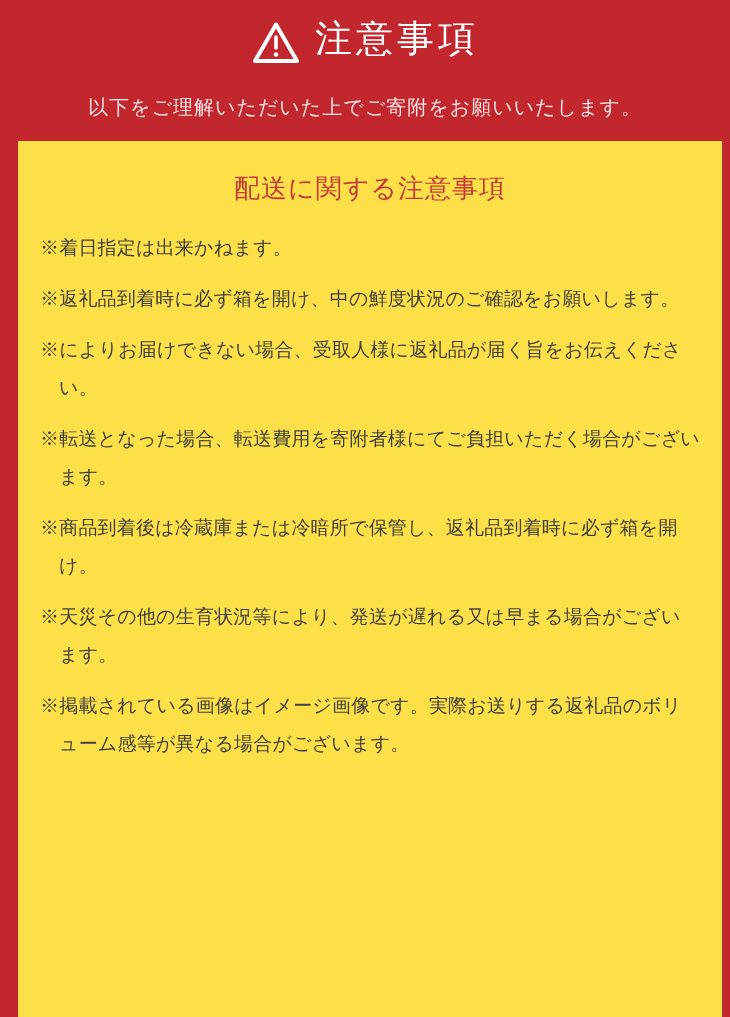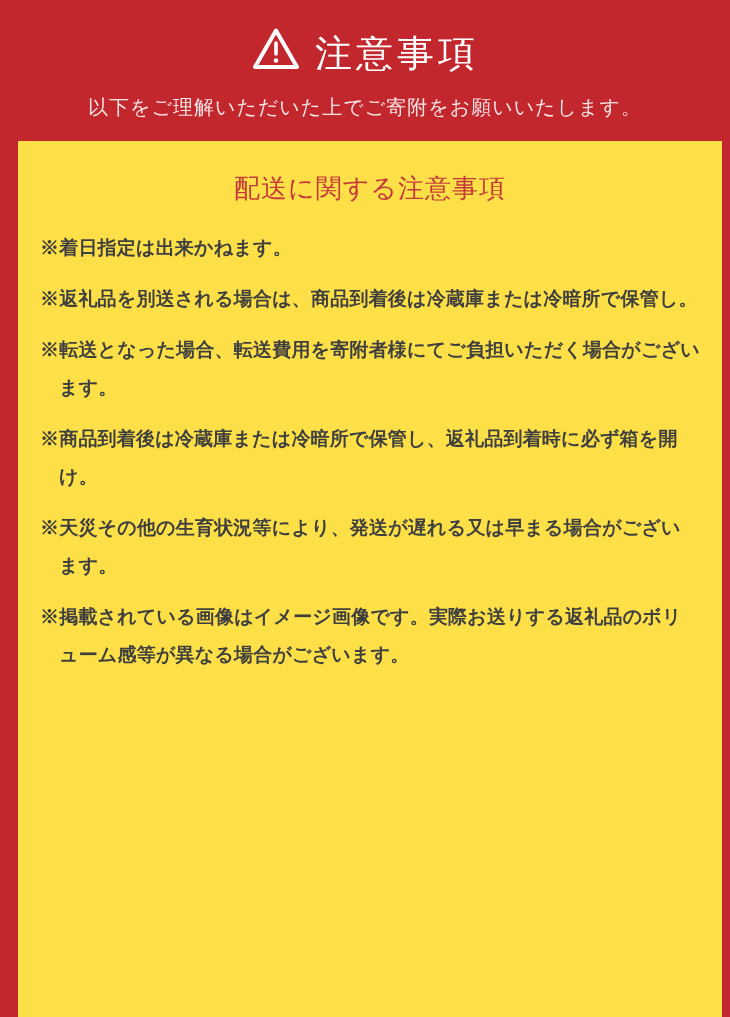--- a/index.html
+++ b/index.html
@@ -12,21 +12,21 @@
     background: #c2272d;
     overflow: hidden;
   }
   .header {
     padding-top: 20px;
     text-align: center;
     color: #ffffff;
   }
   .title-row {
     display: flex;
-    align-items: flex-end;
+    align-items: flex-start;
     justify-content: center;
     gap: 14px;
     height: 52px;
   }
   .warn-icon {
     display: inline-flex;
     width: 50px;
     height: 46px;
   }
   .warn-icon svg { width: 100%; height: 100%; }
@@ -64,21 +64,20 @@
     list-style: none;
   }
   .notice-item {
     color: #3f3f3f;
     font-size: 19px;
     line-height: 38px;
     padding-left: 1em;
     text-indent: -1em;
     margin-bottom: 13px;
     letter-spacing: 0.2px;
-    font-weight: bold;
   }
 </style>
 </head>
 <body>
 
 <div class="header">
   <div class="title-row">
     <span class="warn-icon">
       <svg viewBox="0 0 50 46" fill="none" xmlns="http://www.w3.org/2000/svg">
         <polygon points="25,4.5 46,41 4,41" stroke="#ffffff" stroke-width="4" stroke-linejoin="round" fill="none"></polygon>
@@ -88,19 +87,20 @@
     </span>
     <span class="page-title">注意事項</span>
   </div>
   <div class="page-subtitle">以下をご理解いただいた上でご寄附をお願いいたします。</div>
 </div>
 
 <div class="notice-card">
   <div class="card-heading">配送に関する注意事項</div>
   <ul class="notice-list">
     <li class="notice-item">※着日指定は出来かねます。</li>
-    <li class="notice-item">※返礼品を別送される場合は、商品到着後は冷蔵庫または冷暗所で保管し。</li>
+    <li class="notice-item">※返礼品到着時に必ず箱を開け、中の鮮度状況のご確認をお願いします。</li>
+    <li class="notice-item">※によりお届けできない場合、受取人様に返礼品が届く旨をお伝えください。</li>
     <li class="notice-item">※転送となった場合、転送費用を寄附者様にてご負担いただく場合がございます。</li>
     <li class="notice-item">※商品到着後は冷蔵庫または冷暗所で保管し、返礼品到着時に必ず箱を開け。</li>
     <li class="notice-item">※天災その他の生育状況等により、発送が遅れる又は早まる場合がございます。</li>
     <li class="notice-item">※掲載されている画像はイメージ画像です。実際お送りする返礼品のボリューム感等が異なる場合がございます。</li>
   </ul>
 </div>
 
 </body></html>

